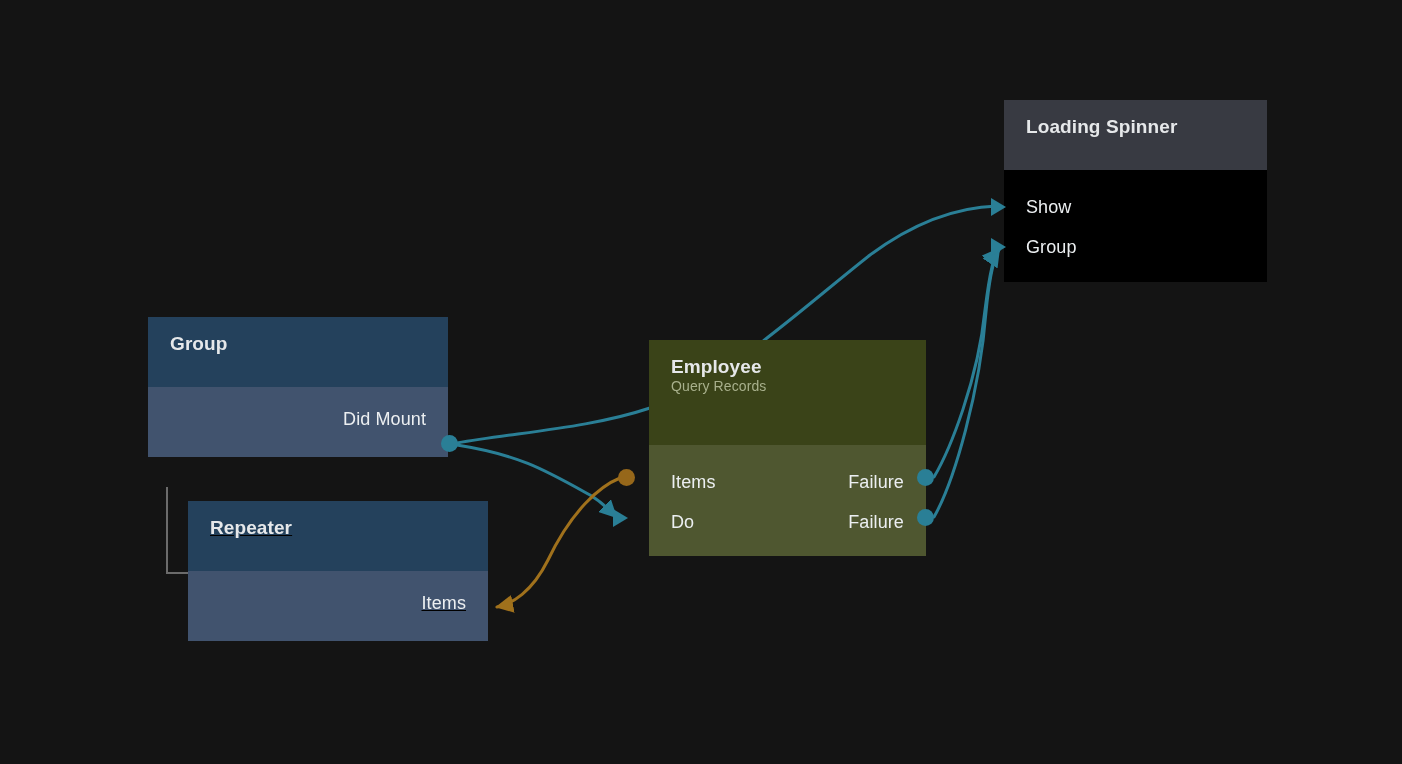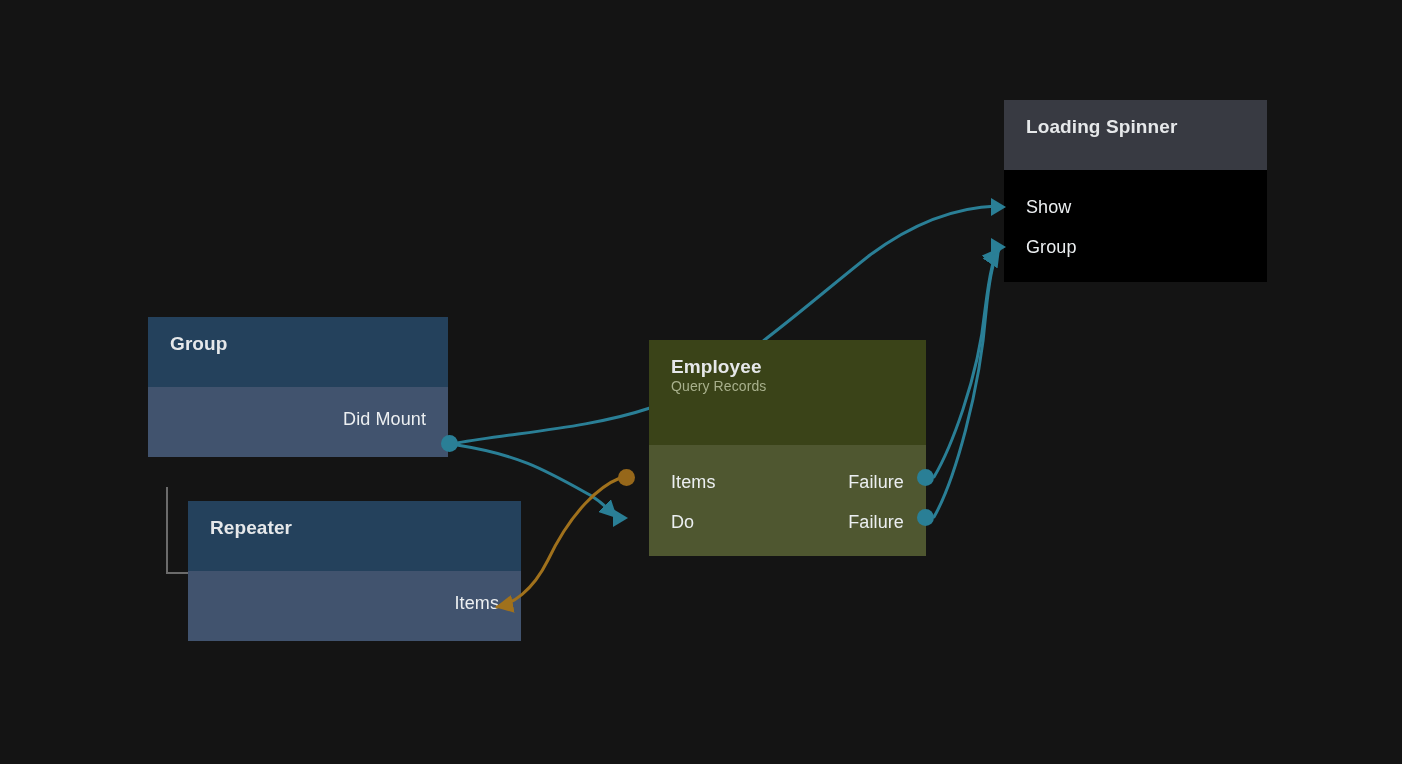--- a/index.html
+++ b/index.html
@@ -124,21 +124,21 @@
       <div class="port-row">
         <span class="port-label right">Did Mount</span>
       </div>
     </div>
   </div>
 
   <div class="port-dot teal" style="left:441px; top:435px;"></div>
 
   <div class="tree-bracket" style="left:166px; top:487px; width:22px; height:85px;"></div>
 
-  <div class="node blue" style="left:188px; top:501px; width:333px;">
+  <div class="node blue" style="left:188px; top:501px; width:300px;text-decoration:underline;">
     <div class="node-header" style="height:70px;">
       <div class="node-title">Repeater</div>
     </div>
     <div class="node-body" style="height:70px; padding:12px 22px 0 22px;">
       <div class="port-row">
         <span class="port-label right">Items</span>
       </div>
     </div>
   </div>
 

